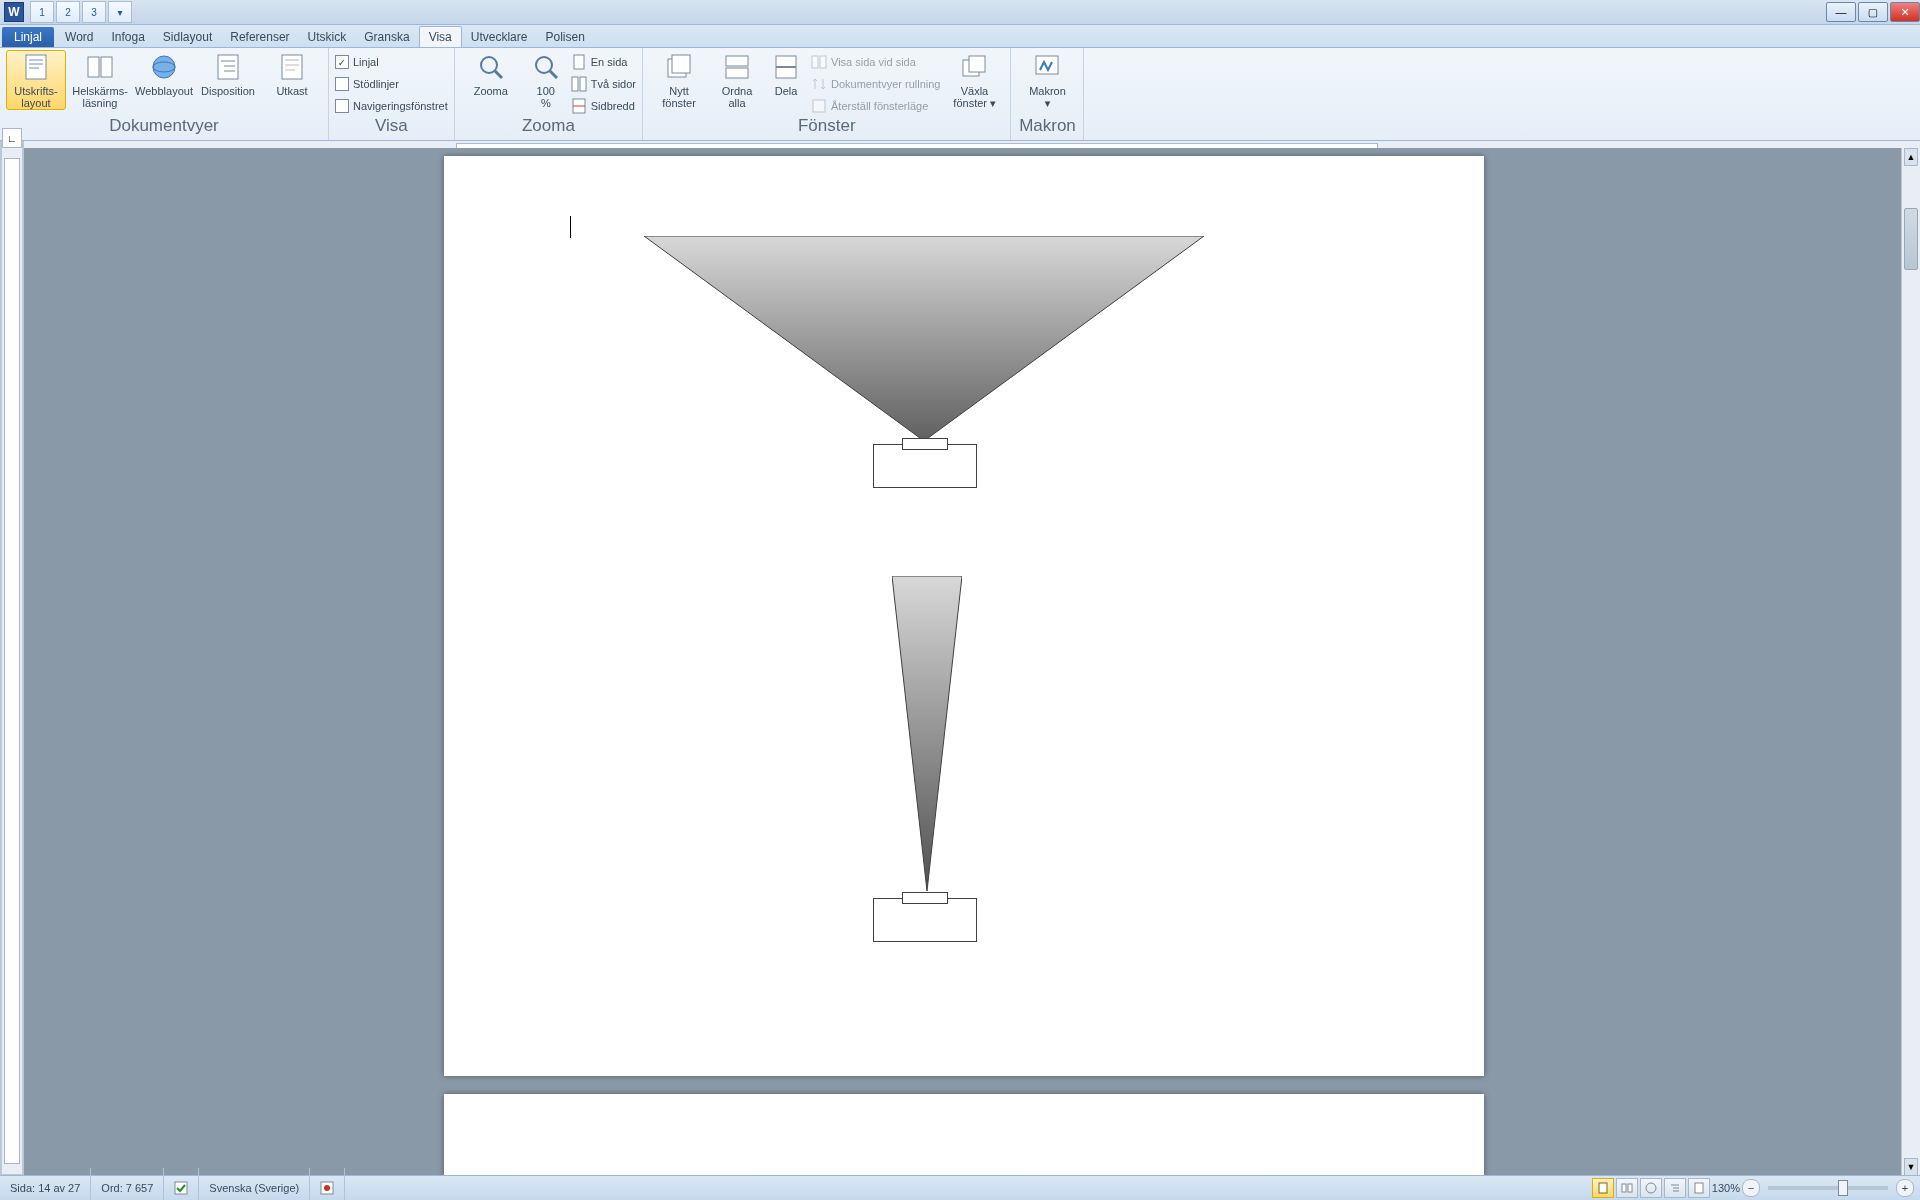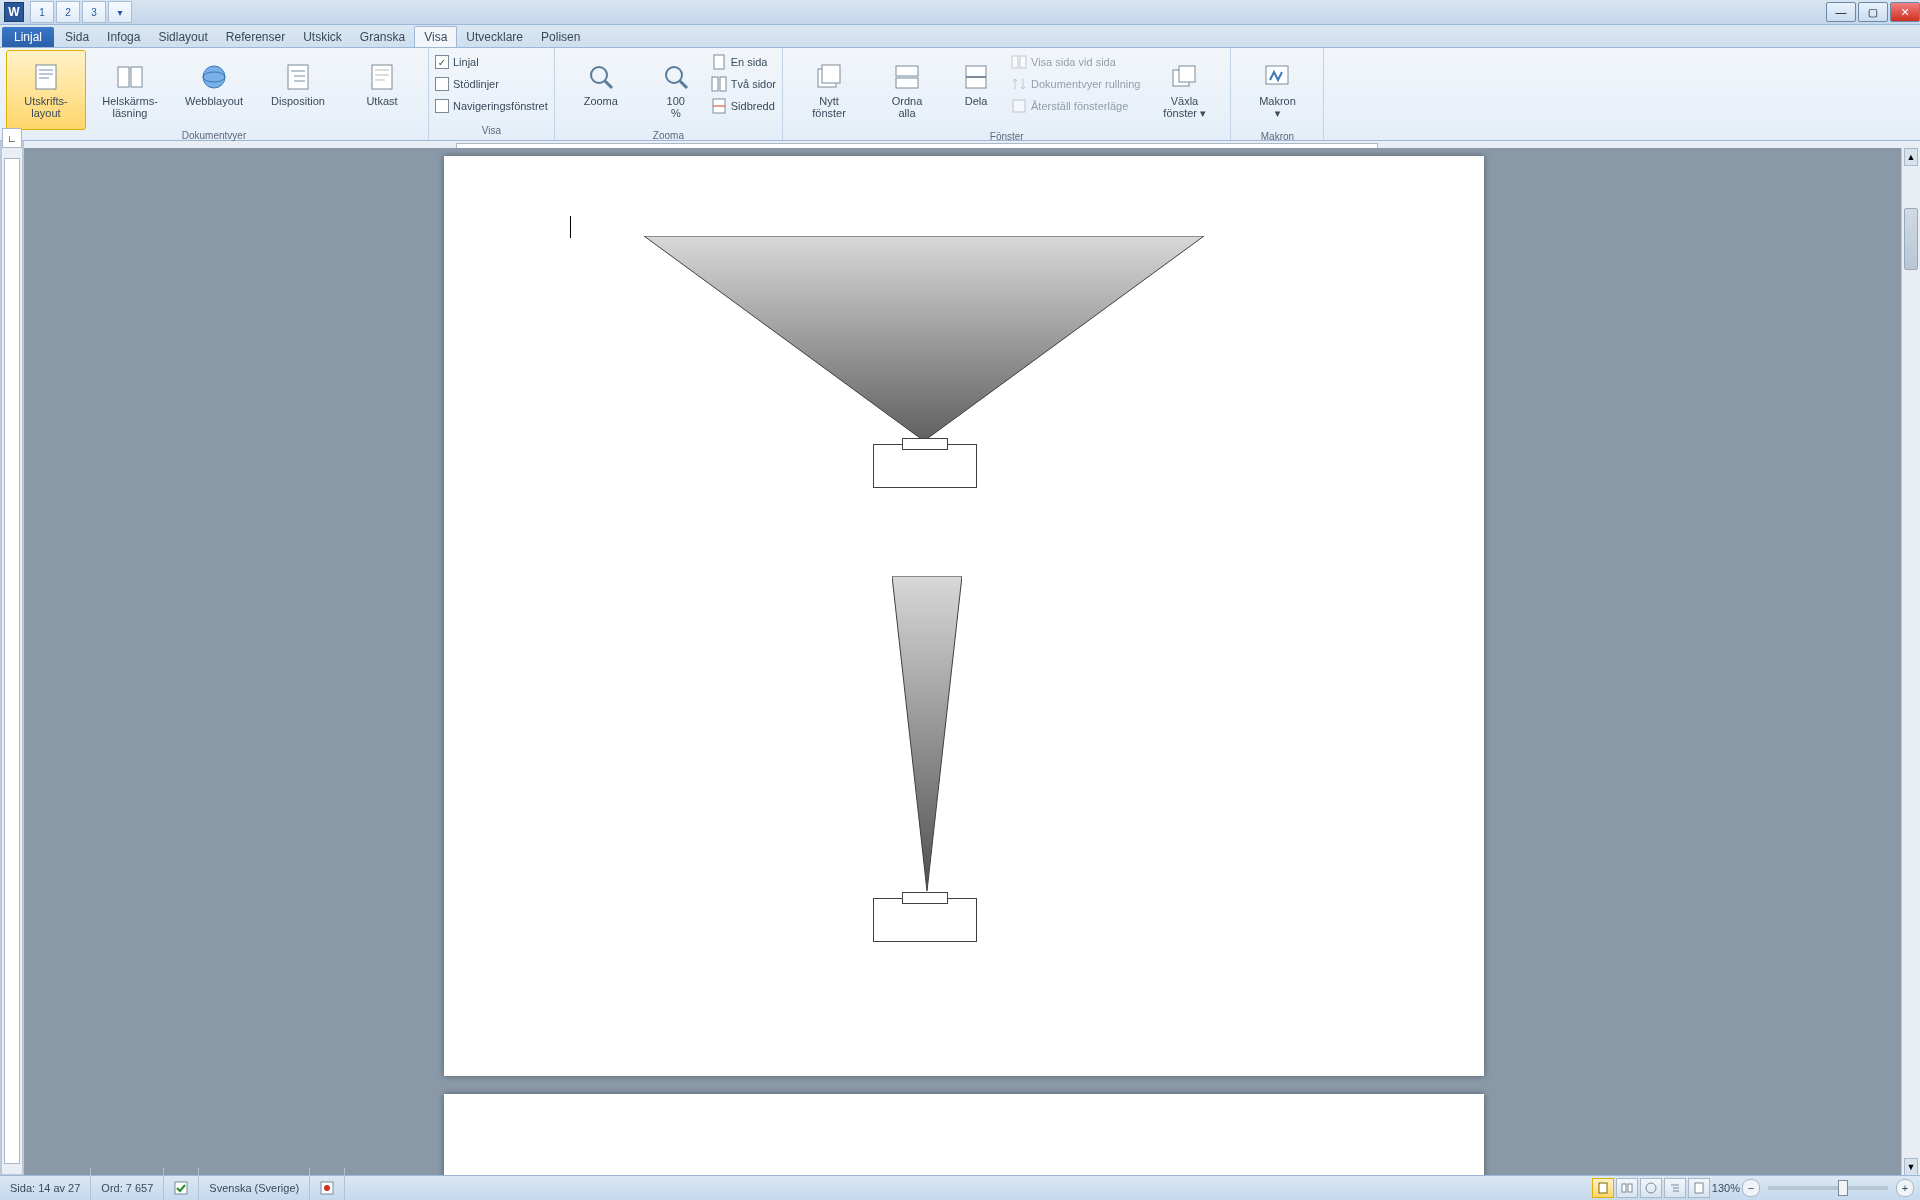--- a/index.html
+++ b/index.html
@@ -14,22 +14,22 @@
 .winbtns .close{background:linear-gradient(#f08080,#d03020);color:#fff}
 
 .tabrow{height:22px;background:linear-gradient(#dbe7f3,#cedff0);display:flex;align-items:flex-end;padding-left:2px;border-bottom:1px solid #9db8d6}
 .filetab{background:linear-gradient(#3b78c8,#2a5fa8);color:#fff;padding:3px 12px;font-size:12px;border-radius:2px 2px 0 0;margin-right:2px}
 .tab{padding:3px 9px;font-size:12px;color:#3a4a5a;cursor:default}
 .tab.active{background:#f2f6fa;border:1px solid #9db8d6;border-bottom:none;border-radius:2px 2px 0 0}
 
 .ribbon{height:92px;background:linear-gradient(#f2f6fa,#e5eef8);display:flex;border-bottom:1px solid #9db8d6;position:relative}
 .group{border-right:1px solid #c2d4e6;display:flex;flex-direction:column;padding:2px 6px}
 .group-body{flex:1;display:flex;align-items:flex-start;gap:4px}
-.group-label{text-align:center;color:#5a6a7a;font-size:10px;padding-bottom:2px}
-.bigbtn{display:flex;flex-direction:column;align-items:center;width:58px;padding:10px;text-align:center;font-size:11px;color:#3a4a5a;border:1px solid transparent}
+.group-label{text-align:center;color:#5a6a7a;font-size:17px;padding-bottom:2px}
+.bigbtn{display:flex;flex-direction:column;align-items:center;width:58px;padding:0;text-align:center;font-size:11px;color:#3a4a5a;border:1px solid transparent}
 .bigbtn.active{background:linear-gradient(#fff2c8,#ffd66b);border:1px solid #e0b000;border-radius:3px}
 .bigbtn .bicon{width:32px;height:32px;margin-bottom:2px;display:flex;align-items:center;justify-content:center}
 .smallrow{display:flex;align-items:center;gap:4px;font-size:11px;color:#3a4a5a;height:20px}
 .chk{width:12px;height:12px;border:1px solid #7a8a9a;background:#fff;display:inline-flex;align-items:center;justify-content:center;font-size:10px;color:#2a5a2a}
 .col{display:flex;flex-direction:column;gap:2px;padding-top:2px}
 
 .ruler-h{height:18px;background:#e8eef4;border-bottom:1px solid #bcc8d4;position:relative;margin-left:24px}
 .ruler-h .track{position:absolute;left:432px;width:920px;top:2px;height:14px;background:#fff;border:1px solid #a8b8c8}
 .corner{position:absolute;left:2px;top:128px;width:18px;height:18px;background:#fff;border:1px solid #a8b8c8;font-size:10px;display:flex;align-items:center;justify-content:center}
 .ruler-v{width:20px;background:#e8eef4;border-right:1px solid #bcc8d4;position:absolute;left:2px;top:148px;bottom:26px}
@@ -69,21 +69,21 @@
   </div>
   <div class="winbtns">
     <div class="wb">—</div>
     <div class="wb">▢</div>
     <div class="wb close">✕</div>
   </div>
 </div>
 
 <div class="tabrow">
   <div class="filetab">Linjal</div>
-  <div class="tab"><span>Sida</span></div>
+  <div class="tab"><span>Word</span></div>
   <div class="tab"><span>Infoga</span></div>
   <div class="tab"><span>Sidlayout</span></div>
   <div class="tab"><span>Referenser</span></div>
   <div class="tab"><span>Utskick</span></div>
   <div class="tab"><span>Granska</span></div>
   <div class="tab active"><span>Visa</span></div>
   <div class="tab"><span>Utvecklare</span></div>
   <div class="tab"><span>Polisen</span></div>
 
 </div>

